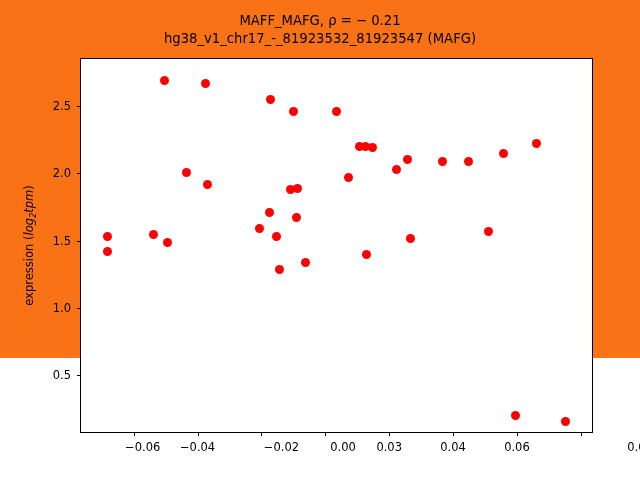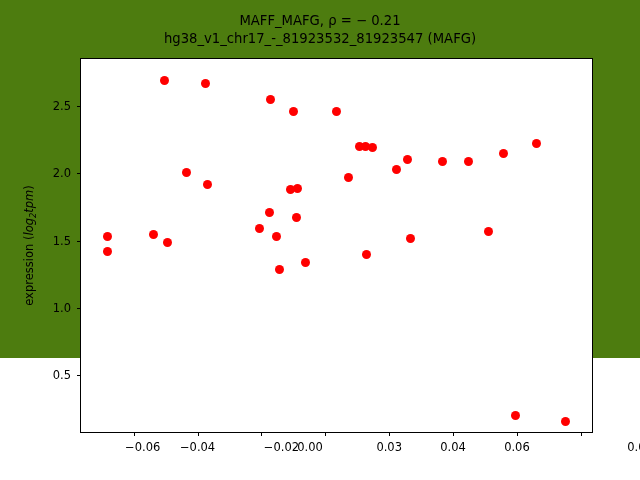--- a/index.html
+++ b/index.html
@@ -10,21 +10,21 @@
   body {
     width: 640px;
     height: 480px;
     font-family: "DejaVu Sans", sans-serif;
     overflow: hidden;
   }
   #figure {
     position: relative;
     width: 640px;
     height: 358px;
-    background: #4d7c0f;
+    background: #f97316;
   }
   #title-block {
     position: absolute;
     left: 0;
     top: 12px;
     width: 640px;
     text-align: center;
     color: #000000;
     font-size: 13.2px;
     line-height: 18px;
@@ -164,21 +164,21 @@
         <div class="pt" style="left: 484.49px; top: 362.23px; background: rgb(255, 0, 0);"></div>
       </div>
     <div id="xticks-layer">
         <div class="xtick" style="left: 52.7px;"></div>
         <div class="xticklabel" style="left: 52.7px; margin-left: 9px;">−0.06</div>
         <div class="xtick" style="left: 116.57px;"></div>
         <div class="xticklabel" style="left: 116.57px; margin-top: 24px;">−0.04</div>
         <div class="xtick" style="left: 180.45px;"></div>
         <div class="xticklabel" style="left: 180.45px; margin-left: 20px;">−0.02</div>
         <div class="xtick" style="left: 244.32px;"></div>
-        <div class="xticklabel" style="left: 229px;">0.00</div>
+        <div class="xticklabel" style="left: 262px;">0.00</div>
         <div class="xtick" style="left: 308.2px;"></div>
         <div class="xticklabel" style="left: 308.2px;">0.03</div>
         <div class="xtick" style="left: 372.07px;"></div>
         <div class="xticklabel" style="left: 372.07px; margin-top: 44px;">0.04</div>
         <div class="xtick" style="left: 435.95px;"></div>
         <div class="xticklabel" style="left: 435.95px;">0.06</div>
         <div class="xtick" style="left: 499.82px;"></div>
         <div class="xticklabel" style="left: 521px; margin-left: 38px;">0.08</div>
       </div>
     <div id="yticks-layer">

